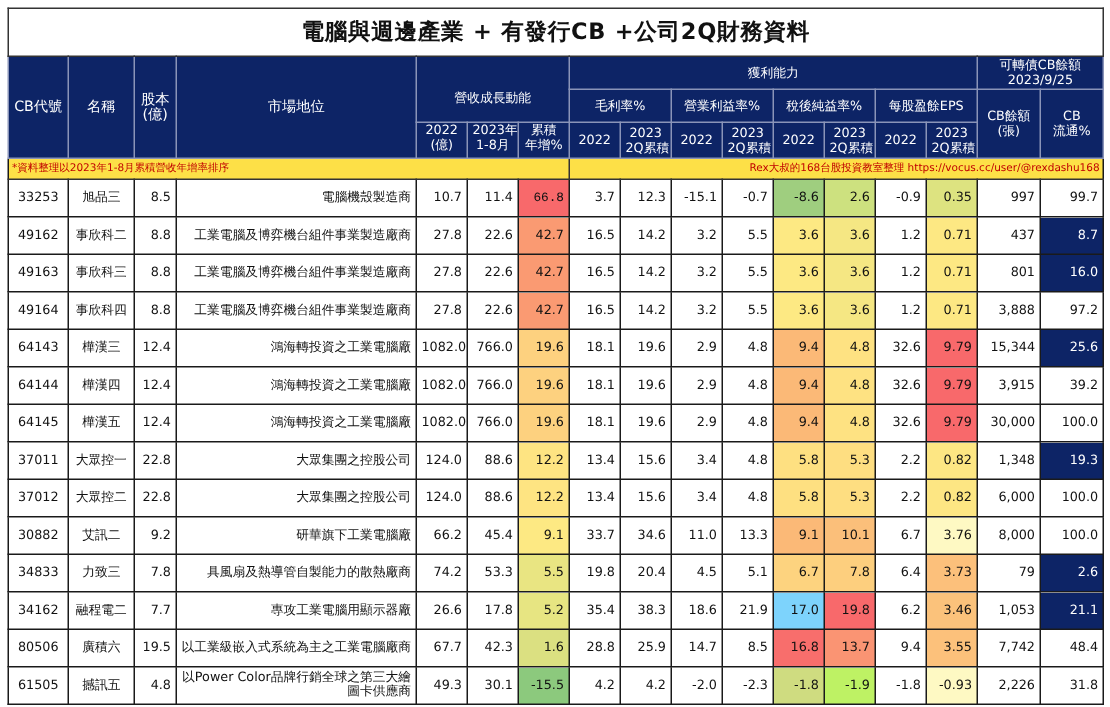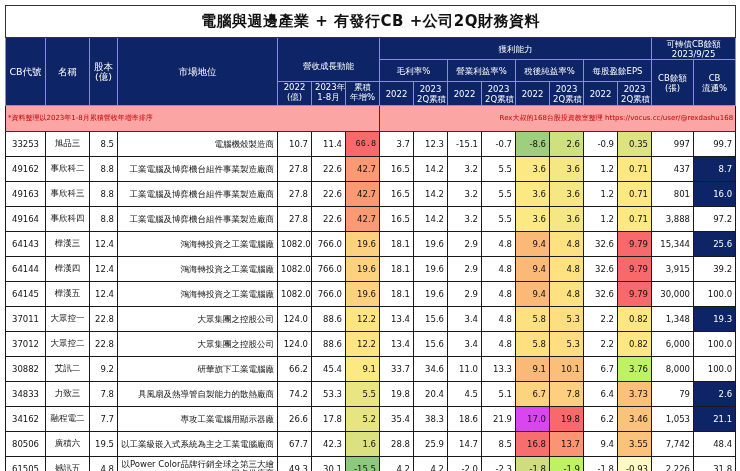--- a/index.html
+++ b/index.html
@@ -3,21 +3,21 @@
 <meta charset="utf-8">
 <style>
   html, body { margin:0; padding:0; background:#ffffff; }
   body { width:740px; height:471px; overflow:hidden; font-family:"DejaVu Sans","Liberation Sans",sans-serif; }
   .wrap { position:absolute; left:5px; top:5px; width:730px; }
   table { border-collapse:collapse; table-layout:fixed; width:730px; }
   td, th { border:1px solid #1a1a1a; padding:0 3px; overflow:hidden; white-space:nowrap; box-sizing:border-box; }
   .title { height:32px; font-size:15px; font-weight:bold; text-align:center; color:#111; background:#fff; border:1px solid #333; letter-spacing:0.5px; }
   th { background:#0d2466; color:#ffffff; font-weight:normal; font-size:8.5px; line-height:10px; text-align:center; border:1px solid #8a94b8; }
   th.big { font-size:9.5px; }
-  .note { height:26px; background:#fca5a5; font-size:7px; line-height:9px; color:#c00000; padding:0 2px; border-top:1px solid #333; border-bottom:1px solid #333; }
+  .note { height:14px; background:#fde047; font-size:7px; line-height:9px; color:#c00000; padding:0 2px; border-top:1px solid #333; border-bottom:1px solid #333; }
   .note-left { border-right:1px solid #333; }
   .note-right { text-align:right; }
   tr.row td { height:25px; font-size:8.5px; color:#111; text-align:right; background:#fff; }
   td.c { text-align:center !important; }
   td.mkt { text-align:center; font-size:7px; white-space:normal; line-height:9px; }
   td.cap-hl { background:#ff66ff; }
   td.float-hl { background:#0d2466 !important; color:#ffffff !important; }
 </style>
 </head>
 <body>
@@ -271,21 +271,21 @@
     <td>66.2</td>
     <td>45.4</td>
     <td style="background: rgb(253, 233, 131);">9.1</td>
     <td>33.7</td>
     <td>34.6</td>
     <td>11.0</td>
     <td>13.3</td>
     <td style="background: rgb(251, 185, 119);">9.1</td>
     <td style="background: rgb(251, 191, 122);">10.1</td>
     <td>6.7</td>
-    <td style="background: #bef264;">3.76</td>
+    <td style="background: #fef9c3;">3.76</td>
     <td>8,000</td>
     <td>100.0</td>
   </tr>
 
   <tr class="row">
     <td class="c">34833</td>
     <td class="c">力致三</td>
     <td class="cap-hl">7.8</td>
     <td class="mkt">具風扇及熱導管自製能力的散熱廠商</td>
     <td>74.2</td>
@@ -308,21 +308,21 @@
     <td class="c">融程電二</td>
     <td class="cap-hl">7.7</td>
     <td class="mkt">專攻工業電腦用顯示器廠</td>
     <td>26.6</td>
     <td>17.8</td>
     <td style="background: rgb(231, 229, 130);">5.2</td>
     <td>35.4</td>
     <td>38.3</td>
     <td>18.6</td>
     <td>21.9</td>
-    <td style="background: #d946ef;">17.0</td>
+    <td style="background: #7dd3fc;">17.0</td>
     <td style="background: rgb(248, 105, 107);">19.8</td>
     <td>6.2</td>
     <td style="background: rgb(251, 194, 123);">3.46</td>
     <td>1,053</td>
     <td class="float-hl">21.1</td>
   </tr>
 
   <tr class="row">
     <td class="c">80506</td>
     <td class="c">廣積六</td>

